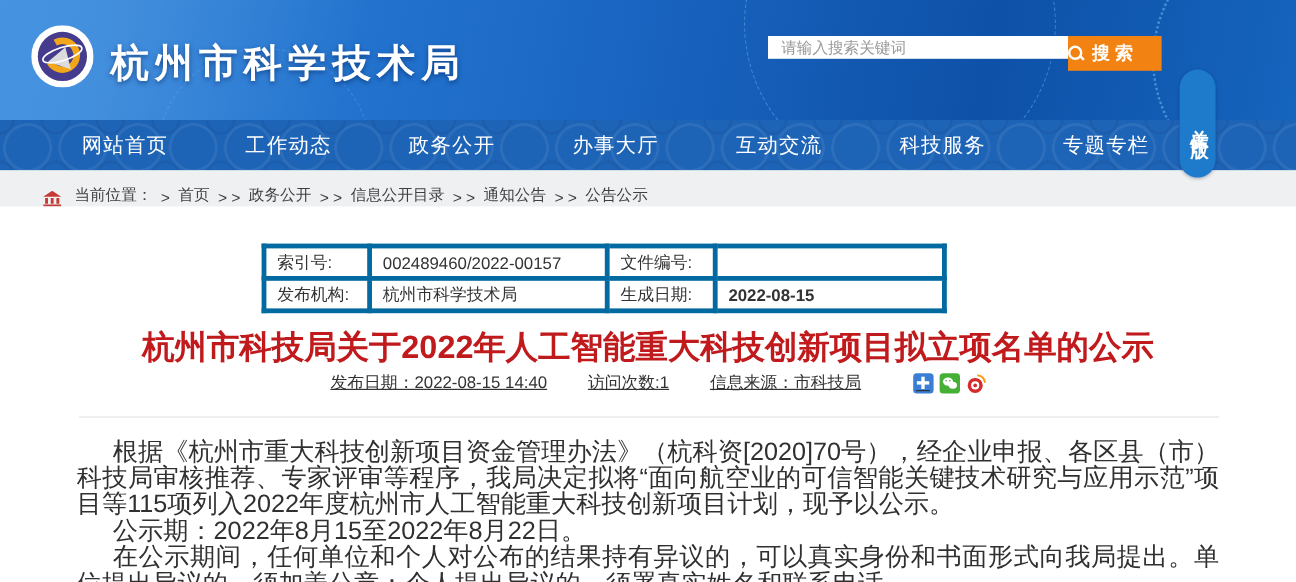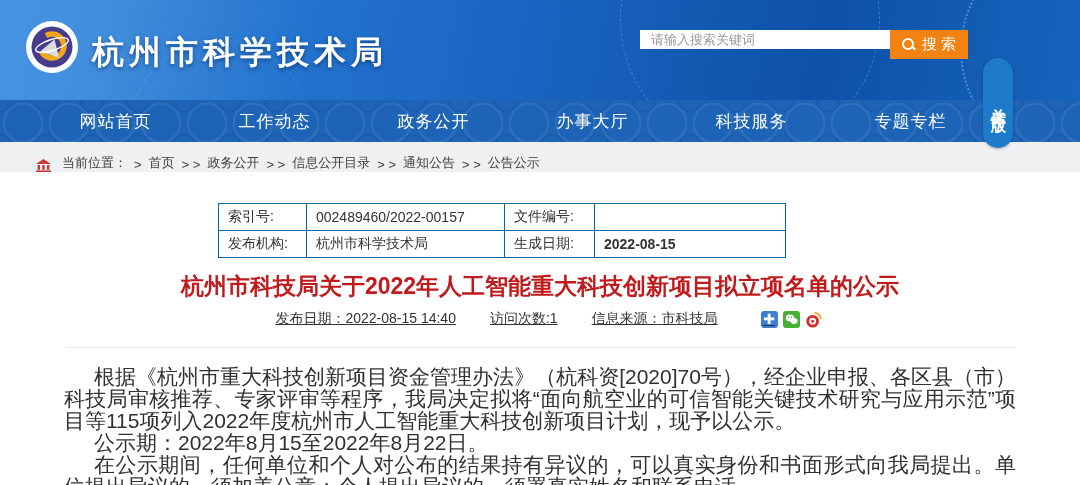--- a/index.html
+++ b/index.html
@@ -30,22 +30,22 @@
   }
 
   .search-input {
     position:absolute; left:640px; top:30px; width:250px; height:19px;
     border:none; outline:none; padding:0 11px; font-size:13px; color:#333;
     font-family:inherit; background:#ffffff;
   }
   .search-input::placeholder { color:#999; }
   .search-btn {
     position:absolute; left:890px; top:30px; width:78px; height:29px;
-    border:none; background:#f28211; color:#fff; font-weight:normal; font-size:15px;
-    font-family:inherit; display:flex; align-items:center; justify-content:center;
+    border:none; background:#f28211; color:#fff; font-weight:bold; font-size:15px;
+    font-family:inherit; display:flex; align-items:center; justify-content:flex-start;
     gap:7px; cursor:pointer; white-space:nowrap;
   }
   .mag { position:relative; width:13px; height:13px; display:inline-block; }
   .mag::before {
     content:""; position:absolute; left:0; top:0; width:8px; height:8px;
     border:2px solid #fff; border-radius:50%;
   }
   .mag::after {
     content:""; position:absolute; left:9px; top:9px; width:2px; height:5px;
     background:#fff; transform:rotate(-45deg); transform-origin:top left;
@@ -87,32 +87,32 @@
   .breadcrumb .home-ic { margin-right:11px; display:inline-flex; }
   .breadcrumb span, .breadcrumb a { margin-right:7px; white-space:nowrap; }
   .breadcrumb a { color:#3f3f3f; text-decoration:none; cursor:pointer; }
 
   
   .doc-table {
     position:absolute; left:218px; top:203px; border-collapse:collapse;
     font-size:14px; color:#333;
   }
   .doc-table td {
-    border:1px solid #0369a1; height:27px; padding:0 9px; vertical-align:middle;
+    border:4px solid #0369a1; height:27px; padding:0 9px; vertical-align:middle;
     white-space:nowrap;
   }
   .doc-table .c1 { width:88px; }
   .doc-table .c2 { width:198px; }
   .doc-table .c3 { width:90px; }
   .doc-table .c4 { width:191px;font-weight:bold; }
 
   
   .article-title {
     position:absolute; left:0; top:271px; width:1080px; text-align:center;
-    font-size:23px; font-weight:bold; color:#c01a1d; white-space:nowrap;
+    font-size:27px; font-weight:bold; color:#c01a1d; white-space:nowrap;
   }
   .article-meta {
     position:absolute; left:0; top:309px; width:1080px; height:20px;
     display:flex; align-items:center; justify-content:center;
     font-size:14px; color:#333;text-decoration:underline;
   }
   .article-meta .mitem { margin:0 17px; white-space:nowrap; }
   .share-icons { display:flex; align-items:center; gap:5px; margin-left:26px; }
   .sic { width:17px; height:17px; display:inline-flex; align-items:center; justify-content:center; cursor:pointer; }
   .sic-plus { background:#3a7fd5; border-radius:3px; color:#fff; font-size:14px; font-weight:bold; line-height:1; }
@@ -152,20 +152,21 @@
     <span>搜 索</span>
   </button>
 </div>
 
 <div class="nav">
   <div class="nav-list">
     <a class="nav-item">网站首页</a>
     <a class="nav-item">工作动态</a>
     <a class="nav-item">政务公开</a>
     <a class="nav-item">办事大厅</a>
+    <a class="nav-item">互动交流</a>
     <a class="nav-item">科技服务</a>
     <a class="nav-item">专题专栏</a>
   </div>
 </div>
 
 <div class="care-pill">关怀版</div>
 
 <div class="breadcrumb">
   <span class="home-ic">
     <svg width="15" height="13" viewBox="0 0 15 13">

